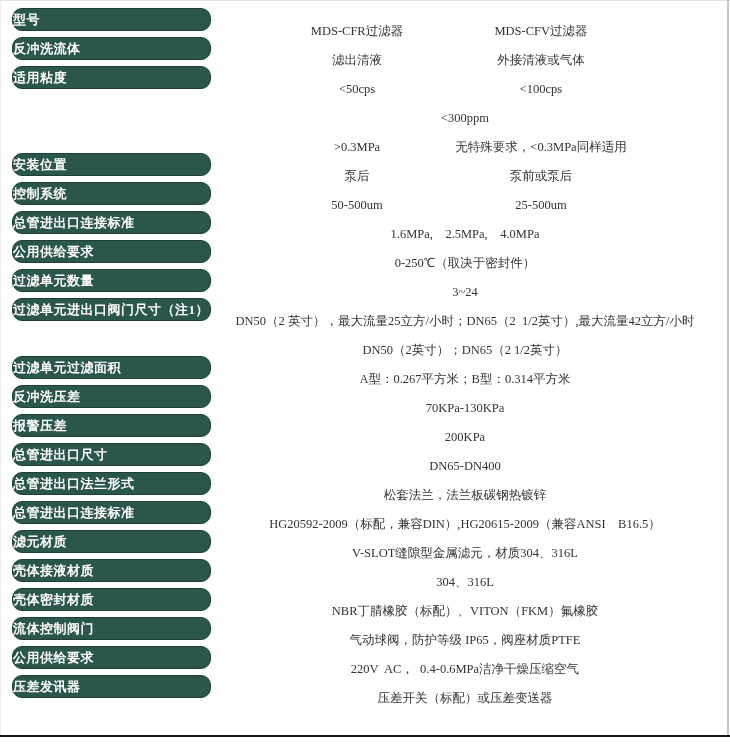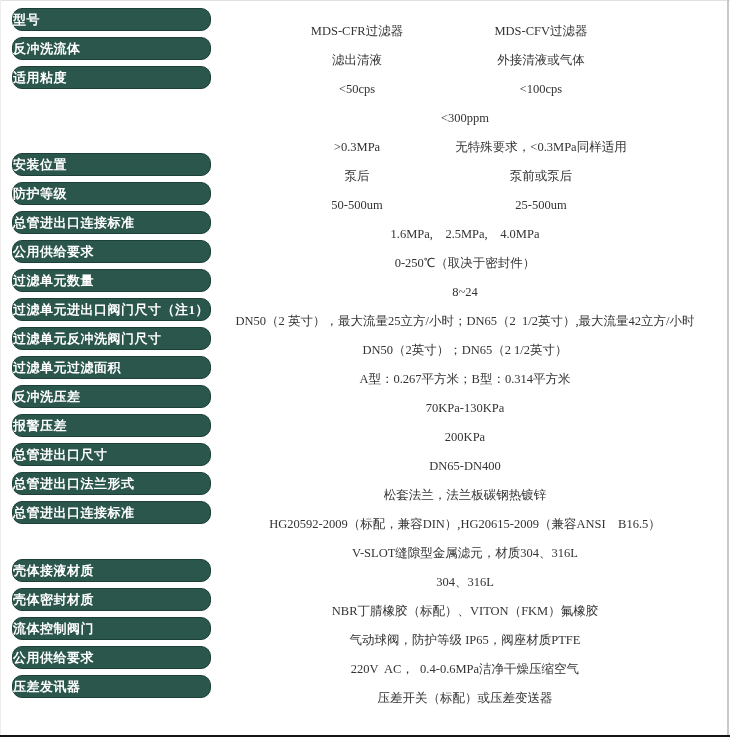--- a/index.html
+++ b/index.html
@@ -113,52 +113,51 @@
         </div>
       </div>
       <div class="row">
         <div class="label-cell">安装位置</div>
         <div class="value-area">
           <span class="val col1">泵后</span>
           <span class="val col2">泵前或泵后</span>
         </div>
       </div>
       <div class="row">
-        <div class="label-cell">防护等级</div>
+        <div class="label-cell">控制系统</div>
         <div class="value-area">
           <span class="val col1">50-500um</span>
           <span class="val col2">25-500um</span>
         </div>
       </div>
       <div class="row">
         <div class="label-cell">总管进出口连接标准</div>
         <div class="value-area">
           <span class="val single">1.6MPa,    2.5MPa,    4.0MPa</span>
         </div>
       </div>
       <div class="row">
         <div class="label-cell">公用供给要求</div>
         <div class="value-area">
           <span class="val single">0-250℃（取决于密封件）</span>
         </div>
       </div>
       <div class="row">
         <div class="label-cell">过滤单元数量</div>
         <div class="value-area">
-          <span class="val single">8~24</span>
+          <span class="val single">3~24</span>
         </div>
       </div>
       <div class="row">
         <div class="label-cell">过滤单元进出口阀门尺寸（注1）</div>
         <div class="value-area">
           <span class="val single">DN50（2 英寸），最大流量25立方/小时；DN65（2  1/2英寸）,最大流量42立方/小时</span>
         </div>
       </div>
       <div class="row">
-        <div class="label-cell">过滤单元反冲洗阀门尺寸</div>
         <div class="value-area">
           <span class="val single">DN50（2英寸）；DN65（2 1/2英寸）</span>
         </div>
       </div>
       <div class="row">
         <div class="label-cell">过滤单元过滤面积</div>
         <div class="value-area">
           <span class="val single">A型：0.267平方米；B型：0.314平方米</span>
         </div>
       </div>
@@ -186,20 +185,21 @@
           <span class="val single">松套法兰，法兰板碳钢热镀锌</span>
         </div>
       </div>
       <div class="row">
         <div class="label-cell">总管进出口连接标准</div>
         <div class="value-area">
           <span class="val single">HG20592-2009（标配，兼容DIN）,HG20615-2009（兼容ANSI    B16.5）</span>
         </div>
       </div>
       <div class="row">
+        <div class="label-cell">滤元材质</div>
         <div class="value-area">
           <span class="val single">V-SLOT缝隙型金属滤元，材质304、316L</span>
         </div>
       </div>
       <div class="row">
         <div class="label-cell">壳体接液材质</div>
         <div class="value-area">
           <span class="val single">304、316L</span>
         </div>
       </div>

